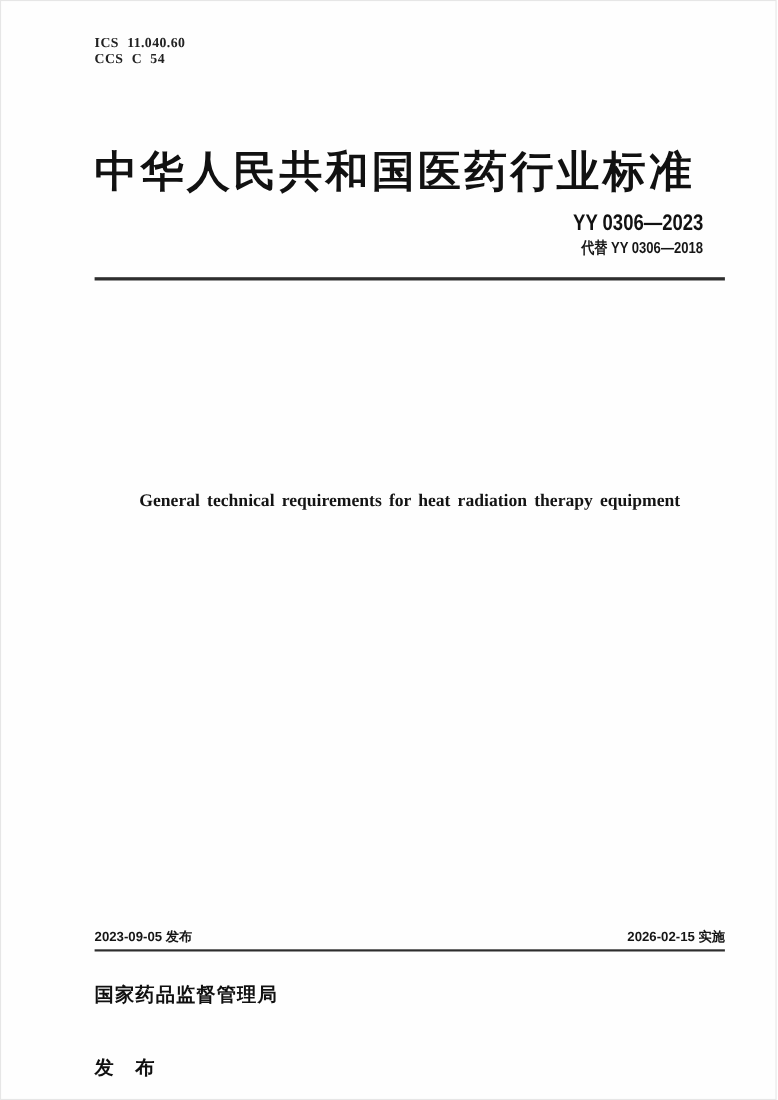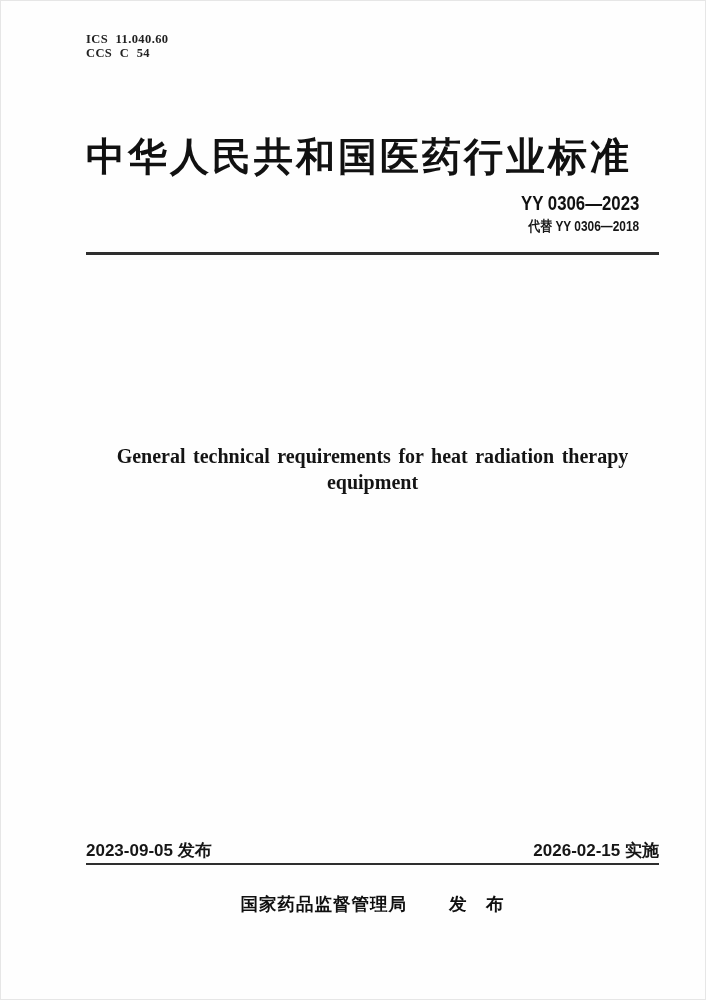--- a/index.html
+++ b/index.html
@@ -105,35 +105,35 @@
     color: #0e0e0e;
   }
   .title-en {
     position: absolute;
     left: 85px;
     top: 442px;
     width: 573px;
     text-align: center;
     font-family: "Liberation Serif", serif;
     font-weight: bold;
-    font-size: 20px;
+    font-size: 16px;
     line-height: 26px;
     word-spacing: 2.5px;
     color: #141414;
   }
   .footer-dates {
     position: absolute;
     left: 85px;
     top: 840px;
     width: 573px;
     display: flex;
     justify-content: space-between;
     align-items: baseline;
     font-weight: bold;
-    font-size: 17px;
+    font-size: 12px;
     line-height: 20px;
     color: #161616;
   }
   .rule-bottom {
     position: absolute;
     left: 85px;
     top: 862px;
     width: 573px;
     height: 2px;
     background: #2e2e2e;
@@ -146,20 +146,21 @@
     display: flex;
     justify-content: center;
     align-items: baseline;
     gap: 42px;
     font-weight: bold;
     font-size: 17.5px;
     line-height: 24px;
     letter-spacing: 1px;
     white-space: nowrap;
     color: #101010;
+    flex-direction: column;
   }
 </style>
 </head>
 <body>
 
 <div class="page">
 
   <div class="ics-block">
     <div>ICS 11.040.60</div>
     <div>CCS C 54</div>

